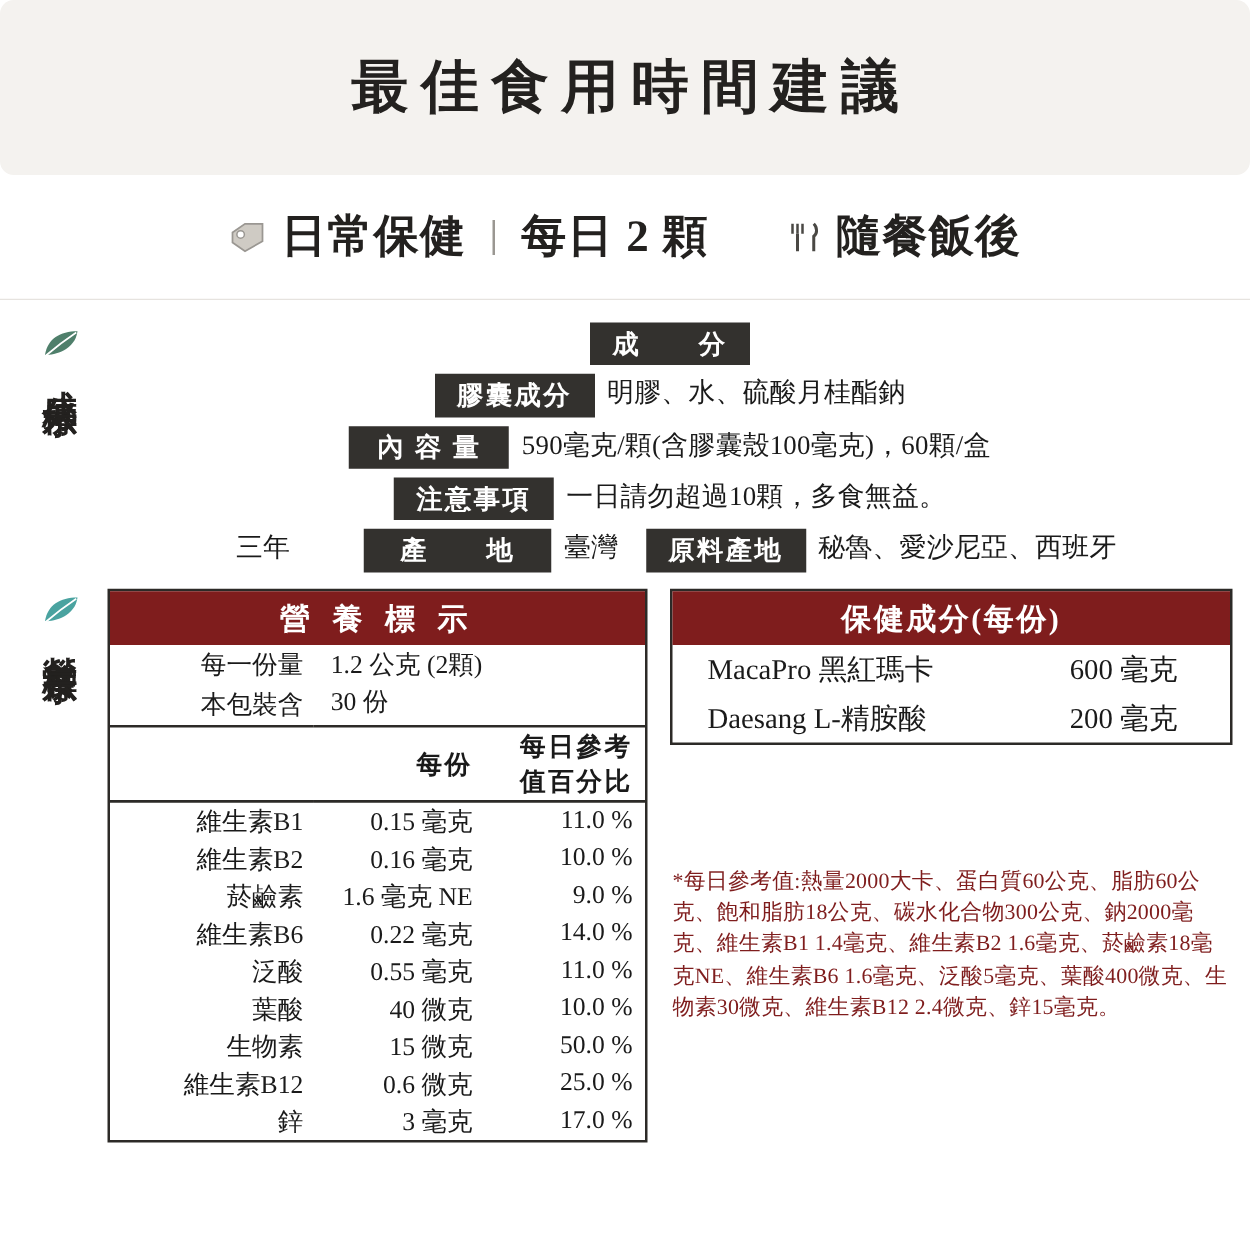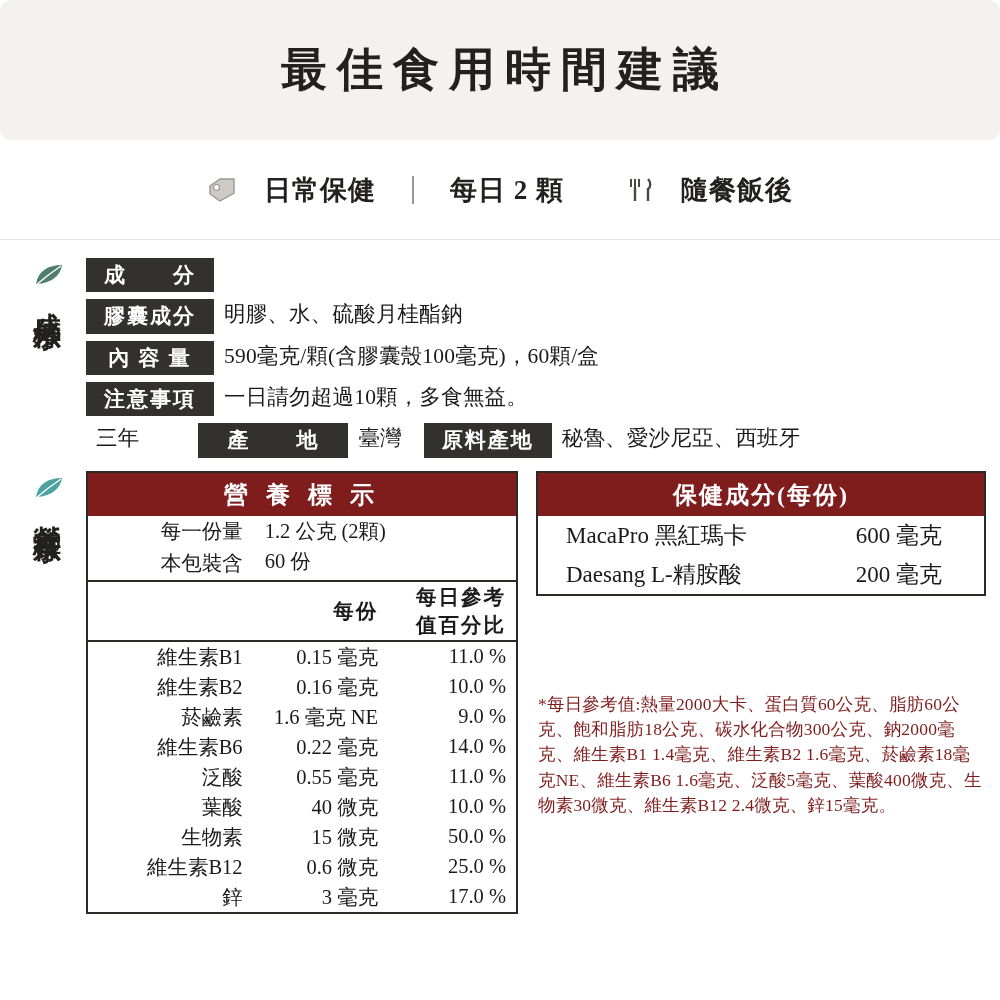--- a/index.html
+++ b/index.html
@@ -34,22 +34,22 @@
     background: #ffffff;
     display: flex;
     align-items: center;
     justify-content: center;
     gap: 62px;
     border-bottom: 1px solid #e6e3df;
   }
   .usage-item {
     display: flex;
     align-items: center;
-    gap: 27px;
-    font-size: 27px;
+    gap: 12px;
+    font-size: 36px;
     font-weight: bold;
     color: #23211f;
     letter-spacing: 1px;
   }
   .usage-item .ico { display: inline-flex; align-items: center; }
   .sep-bar {
     display: inline-block;
     width: 2px; height: 28px;
     background: #9a9792;
     margin: 0 9px;
@@ -78,20 +78,21 @@
     margin-left: 6px;
   }
   .main-col { flex: 1 1 auto; padding-right: 14px; }
 
   
   .ing-table { width: 100%; }
   .ing-row {
     display: flex;
     align-items: flex-start;
     margin-bottom: 7px;
+    justify-content: center;
   }
   .tag {
     background: #33312e;
     color: #ffffff;
     font-size: 21px;
     font-weight: bold;
     padding: 3px 9px;
     min-width: 128px;
     text-align: center;
     letter-spacing: 2px;
@@ -247,21 +248,21 @@
       <div class="box">
         <div class="box-head">營 養 標 示</div>
         <table class="nutri">
           <tbody>
             <tr class="serv-rows">
               <td class="col-name">每一份量</td>
               <td colspan="2" style="text-align:left;padding-left:14px;">1.2 公克 (2顆)</td>
             </tr>
             <tr class="serv-rows ruled">
               <td class="col-name">本包裝含</td>
-              <td colspan="2" style="text-align:left;padding-left:14px;padding-bottom:5px;">60 份</td>
+              <td colspan="2" style="text-align:left;padding-left:14px;padding-bottom:5px;">30 份</td>
             </tr>
             <tr class="hdr-row ruled">
               <td class="col-name"></td>
               <td class="col-amt">每份</td>
               <td class="col-pct">每日參考值百分比</td>
             </tr>
           </tbody>
           <tbody class="nutri-body">
             <tr>
               <td class="col-name">維生素B1</td>

